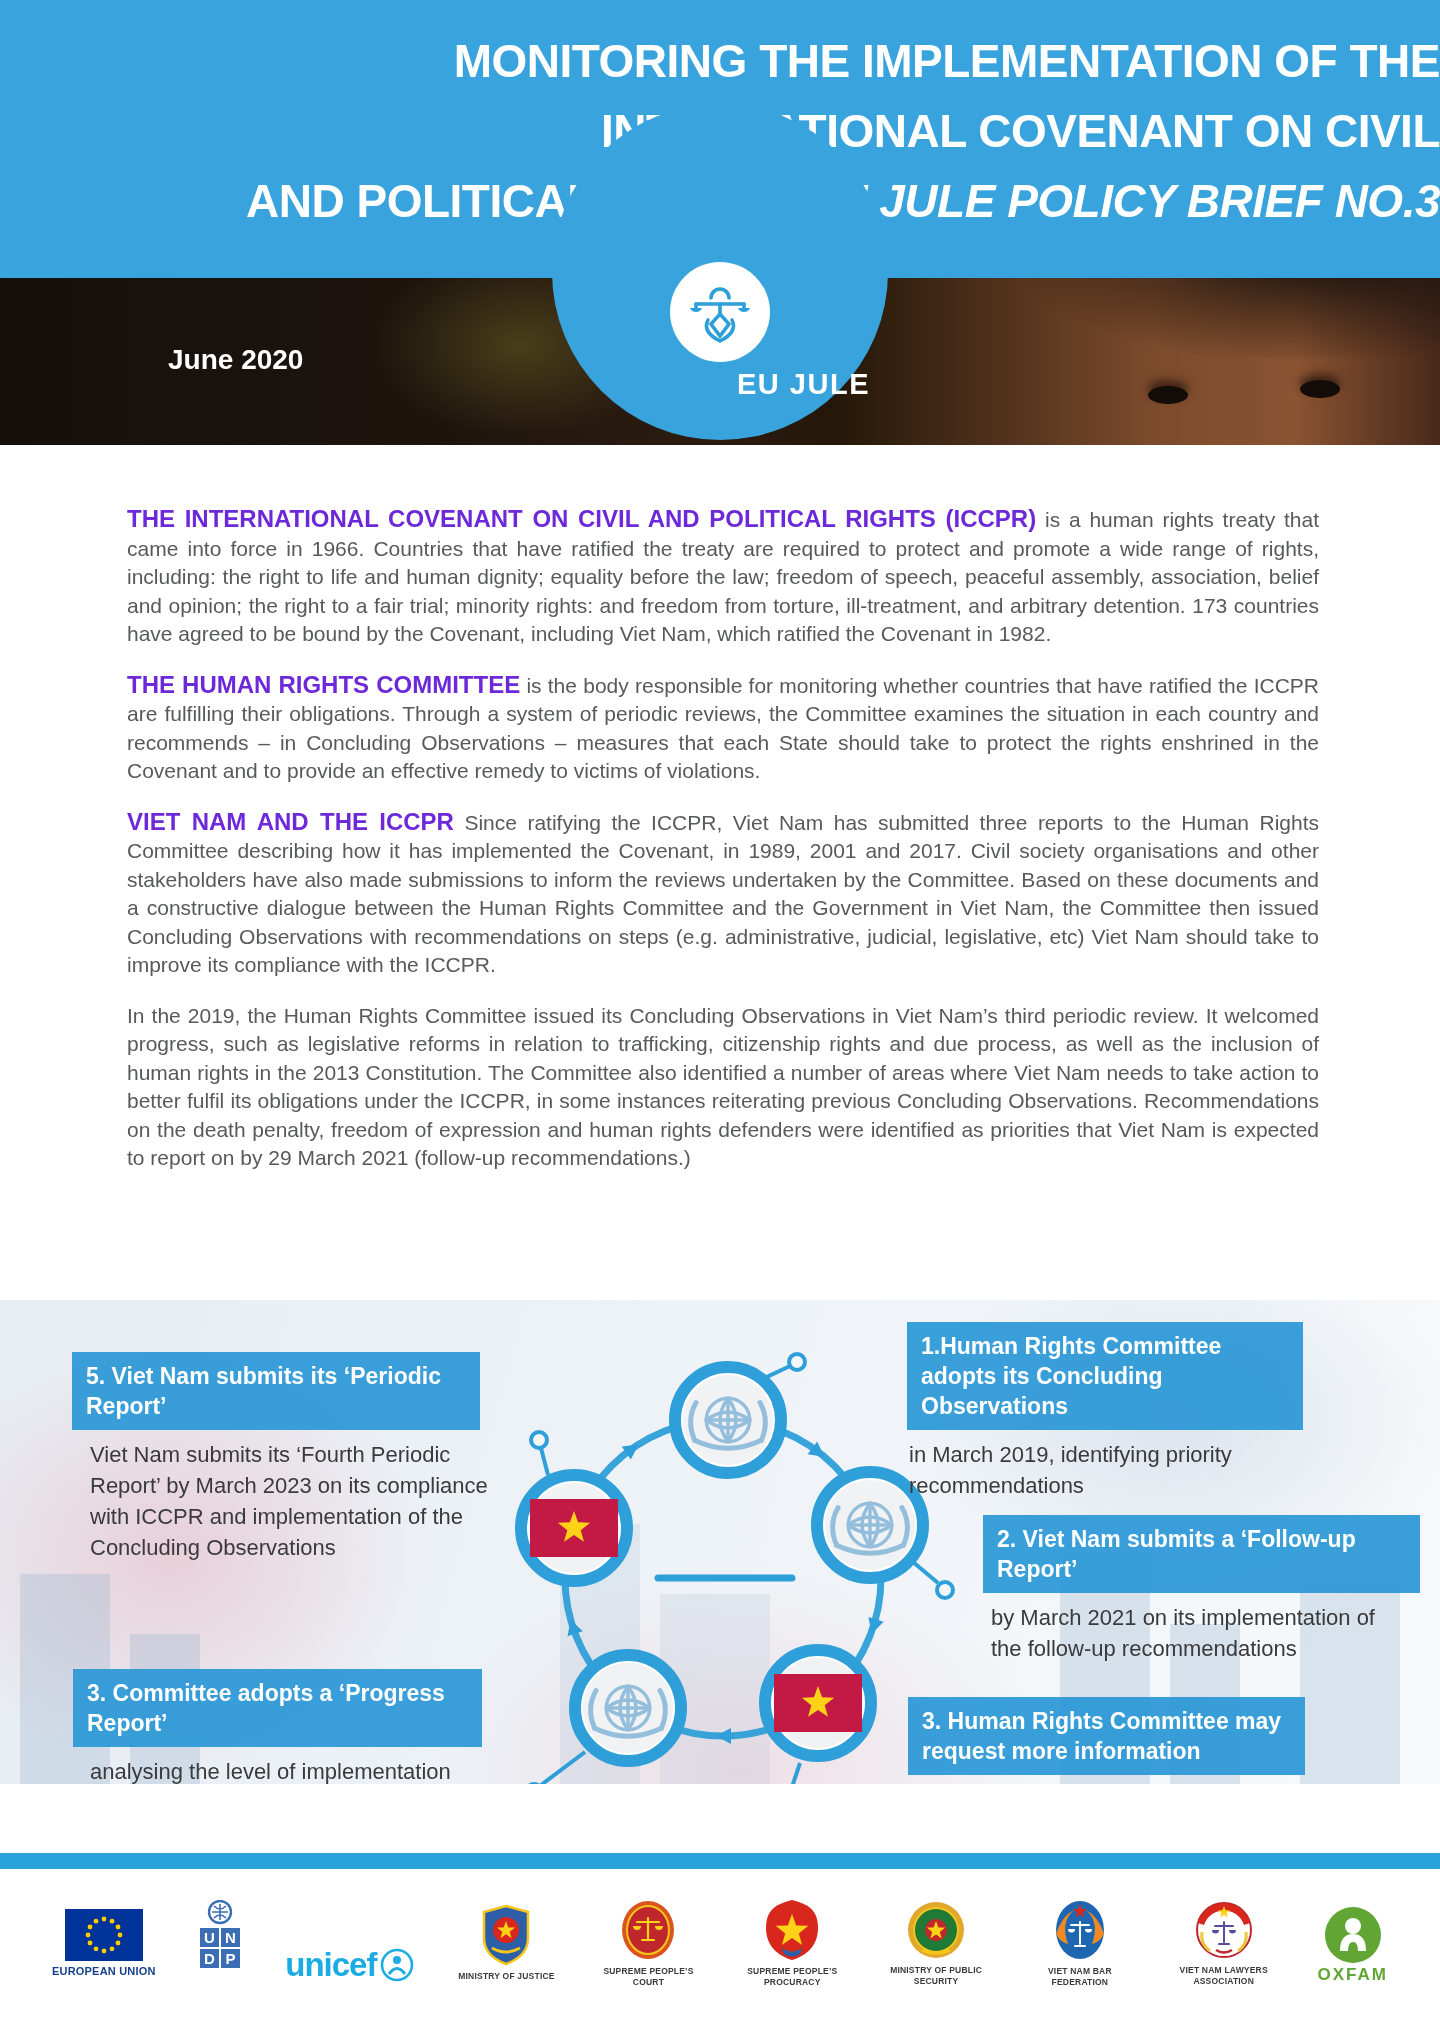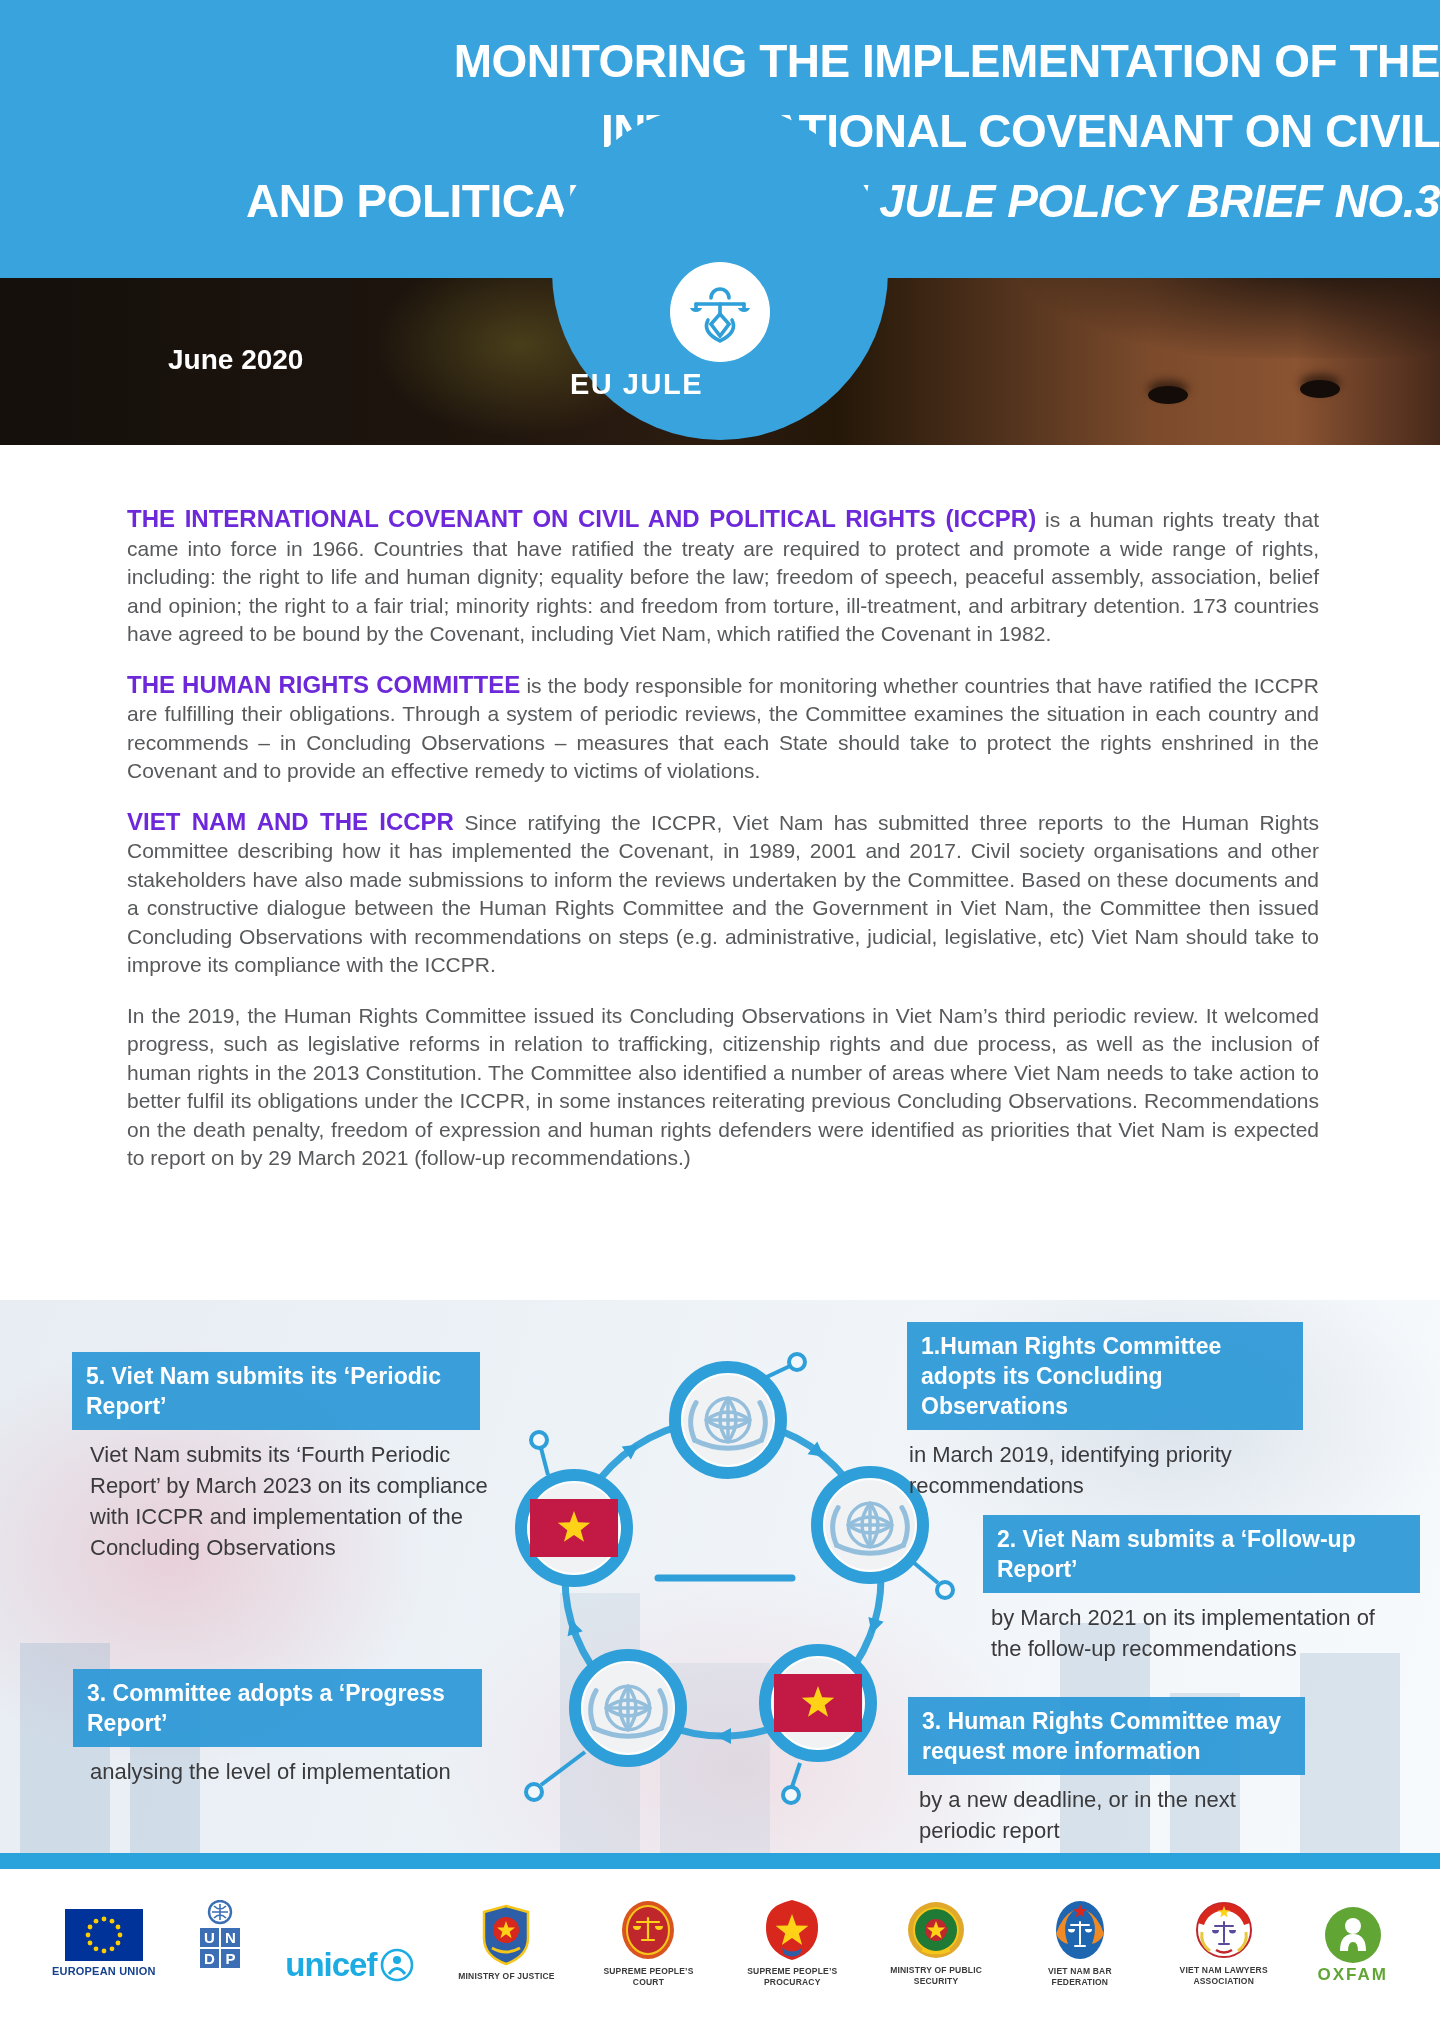--- a/index.html
+++ b/index.html
@@ -23,31 +23,31 @@
   .photo .glow{position:absolute;left:360px;top:0;width:320px;height:167px;
                background:radial-gradient(ellipse at 50% 40%,rgba(120,110,40,.45),rgba(0,0,0,0) 65%);}
   .photo .hair{position:absolute;right:0;top:-30px;width:420px;height:110px;
                background:radial-gradient(ellipse at 70% 0%,rgba(10,8,6,.95),rgba(0,0,0,0) 75%);}
   .photo .eye{position:absolute;width:40px;height:18px;border-radius:50%;background:#140c08;
               box-shadow:0 -6px 8px rgba(20,10,5,.6);}
   .date{position:absolute;left:168px;top:344px;color:#ffffff;font-size:28px;font-weight:bold;z-index:5;}
 
   .logo-circle{position:absolute;left:670px;top:262px;width:100px;height:100px;border-radius:50%;
                background:#ffffff;z-index:5;display:flex;align-items:center;justify-content:center;}
-  .eujule{position:absolute;left:570px;top:368px;width:300px;text-align:left;color:#ffffff;
+  .eujule{position:absolute;left:570px;top:368px;width:300px;text-align:right;color:#ffffff;
           font-size:29px;font-weight:bold;letter-spacing:1.5px;z-index:5;}
 
   
   .bodytext{position:absolute;left:127px;top:505px;width:1192px;z-index:1;}
   .bodytext p{margin:0 0 22px 0;text-align:justify;color:#58595b;font-size:21px;line-height:28.5px;}
   .bodytext p.gap{margin-top:21px;}
   .lead{color:#6d28d9;font-weight:bold;font-size:24px;}
 
   
-  .info{position:absolute;left:0;top:1300px;width:1440px;height:553px;z-index:1;overflow:hidden;
+  .info{position:absolute;left:0;top:1300px;width:1440px;height:484px;z-index:1;overflow:hidden;
         background:linear-gradient(105deg,#e7edf3 0%,#edf2f7 40%,#f7fafc 100%);}
   .blob{position:absolute;border-radius:50%;}
   .b1{left:-90px;top:40px;width:520px;height:430px;
       background:radial-gradient(ellipse,rgba(231,176,188,.5),rgba(0,0,0,0) 70%);}
   .b2{left:430px;top:260px;width:620px;height:420px;
       background:radial-gradient(ellipse,rgba(236,190,200,.38),rgba(0,0,0,0) 70%);}
   .b3{left:900px;top:-60px;width:560px;height:360px;
       background:radial-gradient(ellipse,rgba(140,160,185,.22),rgba(0,0,0,0) 70%);}
   .bld{position:absolute;bottom:0;background:rgba(148,175,202,.30);}
 

